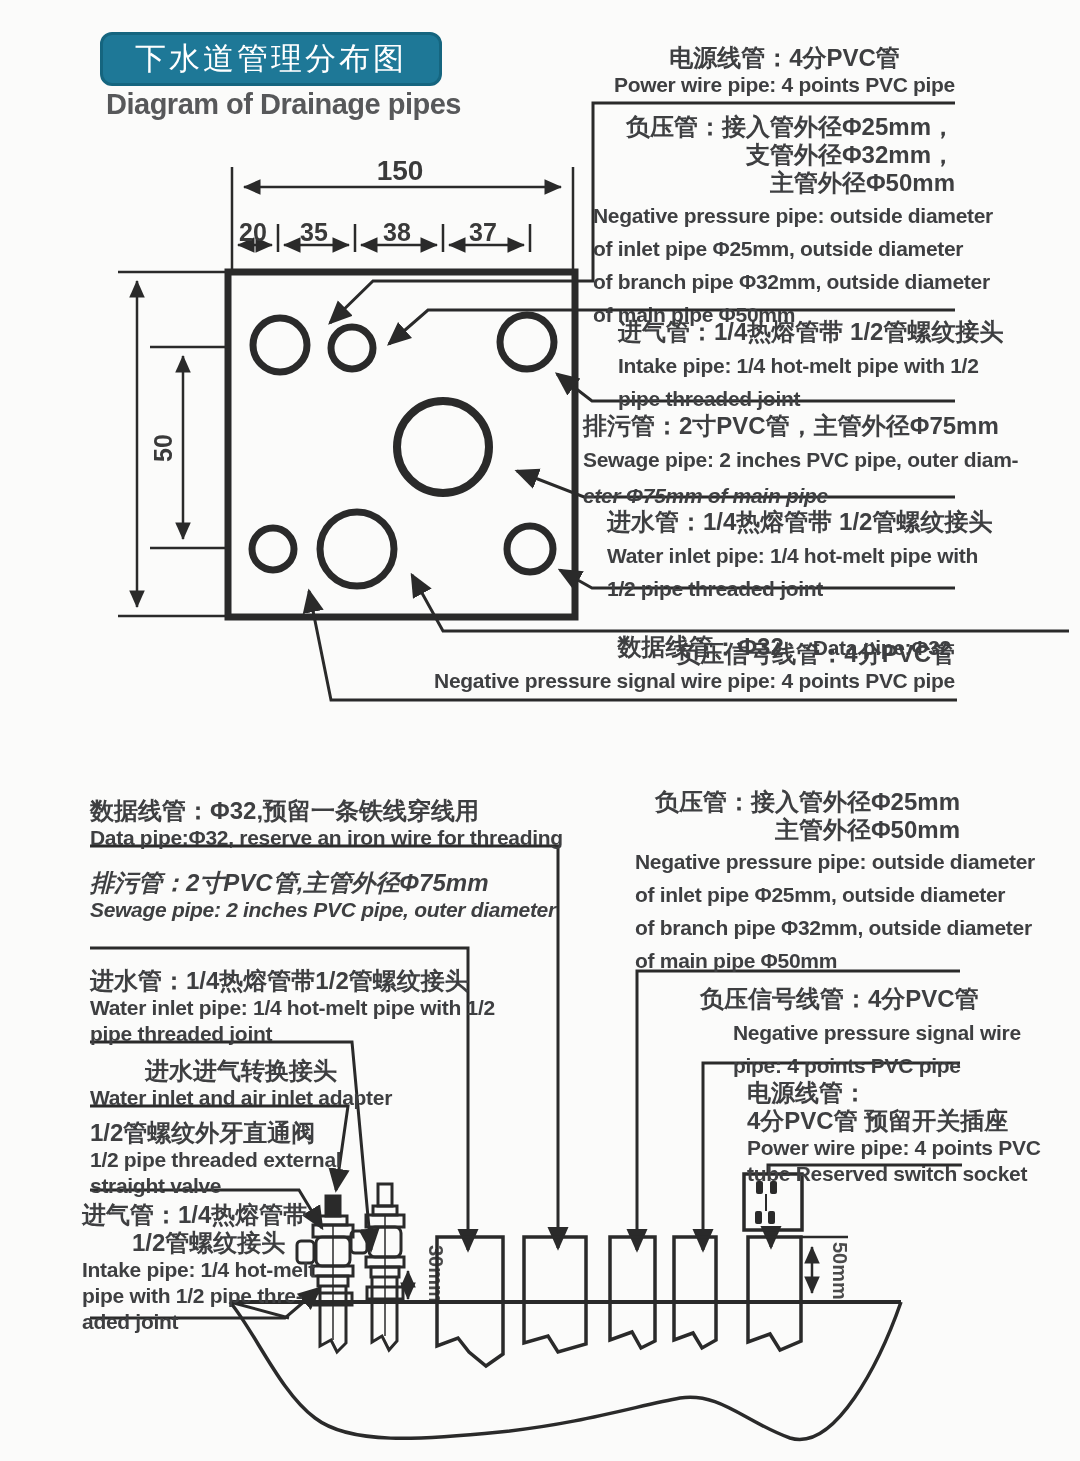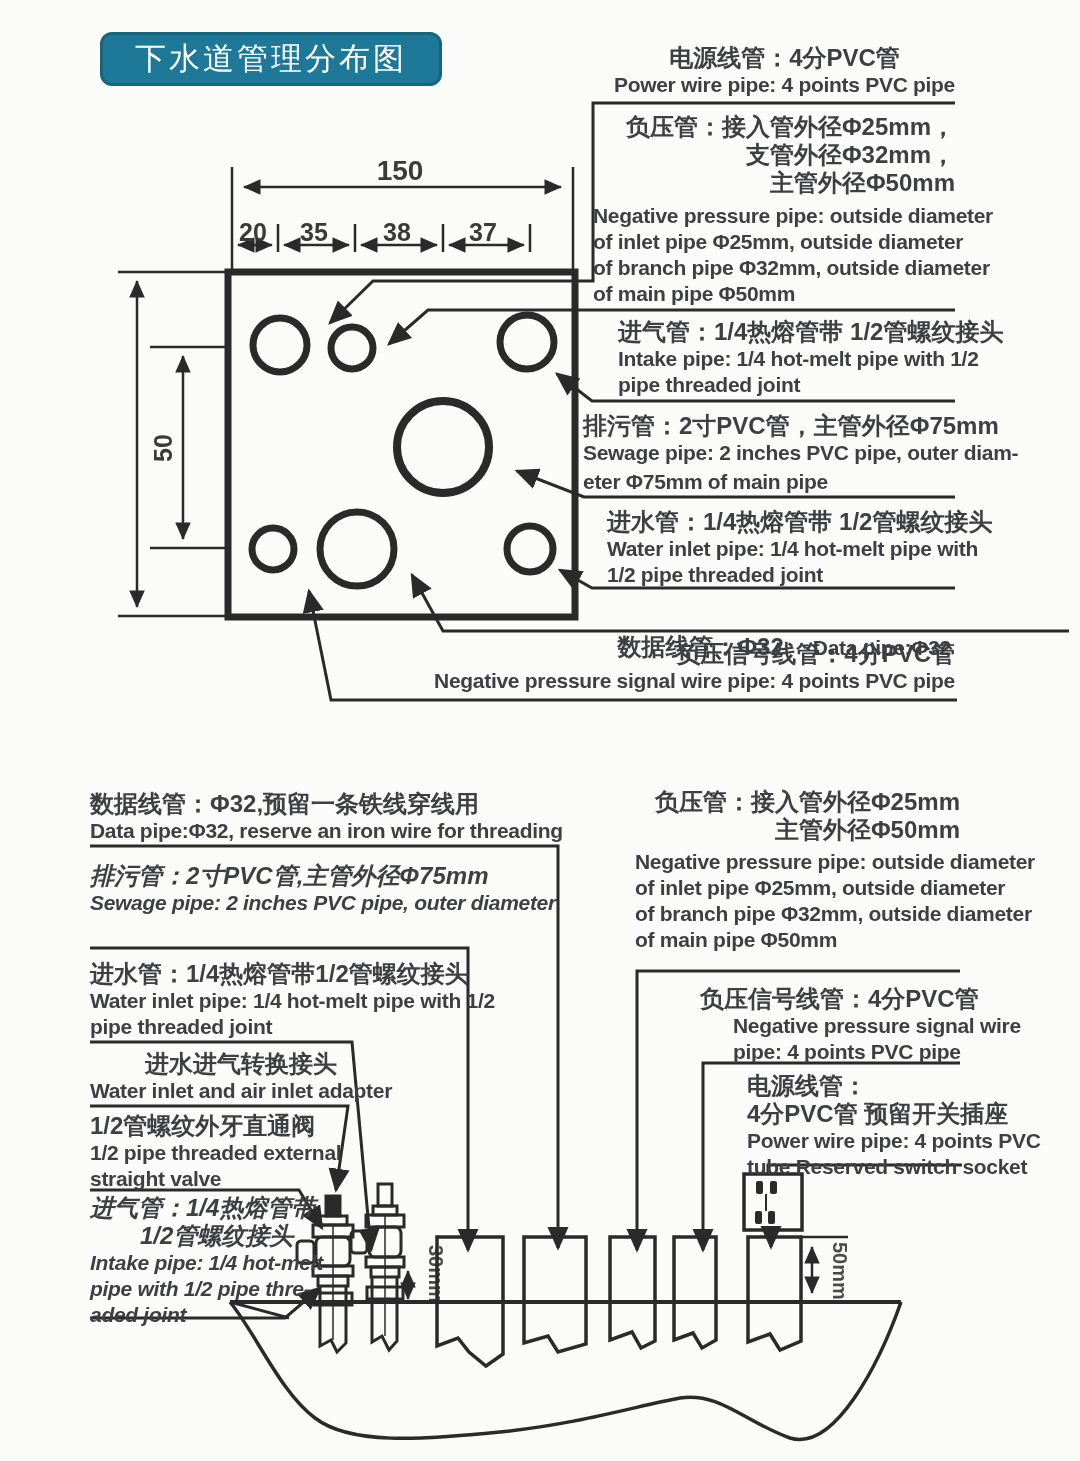--- a/index.html
+++ b/index.html
@@ -3,39 +3,40 @@
 <meta charset="utf-8">
 <style>
   html,body{margin:0;padding:0;background:#e8e8e8;}
   #page{position:relative;width:1080px;height:1461px;background:#fbfbfa;overflow:hidden;
         font-family:"Liberation Sans","DejaVu Sans",sans-serif;color:#3e3f41;}
   #diagram-svg{position:absolute;left:0;top:0;z-index:1;pointer-events:none;}
   .blk{position:absolute;z-index:2;}
   .zh{font-size:24px;line-height:28px;font-weight:bold;white-space:nowrap;}
   .en{font-size:21px;line-height:26px;font-weight:bold;letter-spacing:-0.3px;white-space:nowrap;}
   .ra{text-align:right;}
-  .la{text-align:left;}
+  .la{text-align:left;margin-top:7px;}
   .title-box{position:absolute;left:100px;top:32px;width:336px;height:48px;z-index:2;
              background:#1e7897;border:3px solid #15657f;border-radius:12px;
              display:flex;align-items:center;justify-content:center;
              color:#ffffff;font-size:31px;font-weight:normal;letter-spacing:3px;}
   .subtitle{position:absolute;left:106px;top:88px;z-index:2;font-size:29px;color:#57585a;
             font-weight:bold;letter-spacing:-0.5px;}
   .indent1{padding-left:50px;}
   .indent2{padding-left:33px;}
   svg text{font-family:"Liberation Sans","DejaVu Sans",sans-serif;font-weight:bold;}
 </style>
 </head>
 <body>
 
 <div id="page">
 
   <div class="title-box">
     <span>下水道管理分布图</span>
   </div>
+  <div class="subtitle">Diagram of Drainage pipes</div>
 
   <svg id="diagram-svg" width="1080" height="1461" viewBox="0 0 1080 1461">
     <defs>
       <marker id="ah" viewBox="0 0 9 8" refX="8" refY="4" markerWidth="8" markerHeight="8" orient="auto">
         <path d="M0,0 L9,4 L0,8 z" fill="#2a2a2a"></path>
       </marker>
       <marker id="ad" viewBox="0 0 9 8" refX="8.5" refY="4" markerWidth="7" markerHeight="7" orient="auto">
         <path d="M0,0 L9,4 L0,8 z" fill="#2a2a2a"></path>
       </marker>
     </defs>
@@ -191,21 +192,21 @@
 
   <div class="blk" style="left:618px;top:318px;width:337px;">
     <div class="zh ra">进气管：1/4热熔管带 1/2管螺纹接头</div>
     <div class="en la">Intake pipe: 1/4 hot-melt pipe with 1/2</div>
     <div class="en la">pipe threaded joint</div>
   </div>
 
   <div class="blk" style="left:583px;top:412px;width:372px;">
     <div class="zh ra">排污管：2寸PVC管，主管外径Φ75mm</div>
     <div class="en la">Sewage pipe: 2 inches PVC pipe, outer diam-</div>
-    <div class="en la" style="margin-top:3px;">eter Φ75mm of main pipe</div>
+    <div class="en la" style="margin-top:10px;font-style:italic;">eter Φ75mm of main pipe</div>
   </div>
 
   <div class="blk" style="left:607px;top:508px;width:348px;">
     <div class="zh ra">进水管：1/4热熔管带 1/2管螺纹接头</div>
     <div class="en la">Water inlet pipe: 1/4 hot-melt pipe with</div>
     <div class="en la">1/2 pipe threaded joint</div>
   </div>
 
   <div class="blk" style="right:129px;top:633px;display:flex;gap:29px;align-items:baseline;">
     <span class="zh">数据线管：Φ32</span>
@@ -237,21 +238,21 @@
     <div class="zh">进水进气转换接头</div>
     <div class="en">Water inlet and air inlet adapter</div>
   </div>
 
   <div class="blk la" style="left:90px;top:1112px;">
     <div class="zh">1/2管螺纹外牙直通阀</div>
     <div class="en">1/2 pipe threaded external</div>
     <div class="en">straight valve</div>
   </div>
 
-  <div class="blk la" style="left:90px;top:1194px;font-style:italic;">
+  <div class="blk la" style="left:82px;top:1194px;">
     <div class="zh">进气管：1/4热熔管带</div>
     <div class="zh indent1">1/2管螺纹接头</div>
     <div class="en">Intake pipe: 1/4 hot-melt</div>
     <div class="en">pipe with 1/2 pipe thre-</div>
     <div class="en">aded joint</div>
   </div>
 
   <div class="blk" style="left:635px;top:788px;width:325px;">
     <div class="zh ra">负压管：接入管外径Φ25mm</div>
     <div class="zh ra">主管外径Φ50mm</div>

